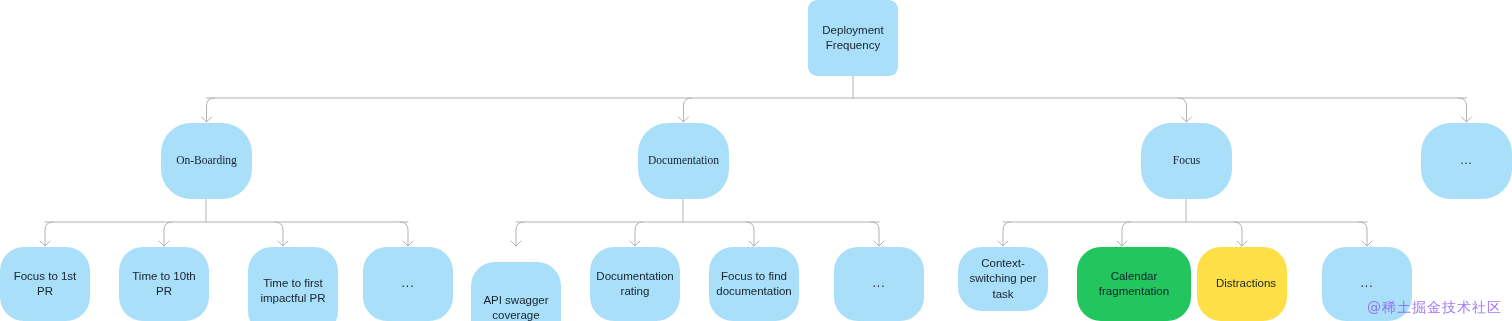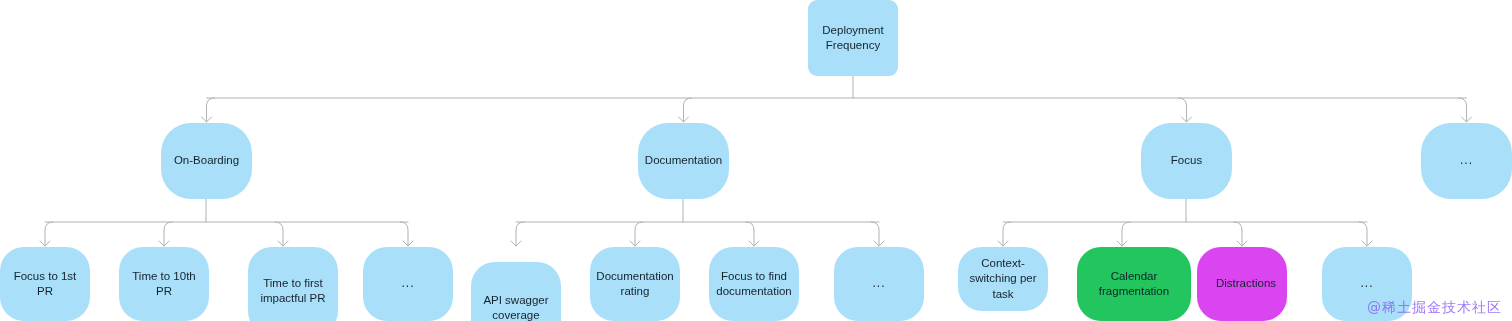--- a/index.html
+++ b/index.html
@@ -33,21 +33,21 @@
     display: flex;
     align-items: center;
     justify-content: center;
     text-align: center;
     color: #16222e;
     line-height: 1.32;
     padding: 4px 8px;
     z-index: 2;
   }
   .node.lvl0 { border-radius: 9px; font-size: 11.5px; }
-  .node.lvl1 { border-radius: 30px; font-size: 11.5px; }
+  .node.lvl1 { border-radius: 30px; font-size: 11.5px; font-family: Liberation Serif, serif; }
   .node.lvl2 { border-radius: 24px; font-size: 11.5px; }
   .node .label {
     white-space: pre-line;
     display: block;
   }
   .node.ellipsis .label {
     letter-spacing: 1px;
     font-size: 12px;
   }
   #watermark {
@@ -158,21 +158,21 @@
       </div>
       <div class="node lvl2" style="left: 958px; top: 247px; width: 90px; height: 64px; background: rgb(169, 223, 248); color: rgb(22, 34, 46);">
         <span class="label">Context-
 switching per
 task</span>
       </div>
       <div class="node lvl2" style="left: 1077px; top: 247px; width: 114px; height: 74px; background: #22c55e; color: rgb(22, 34, 46);">
         <span class="label">Calendar
 fragmentation</span>
       </div>
-      <div class="node lvl2" style="left: 1197px; top: 247px; width: 90px; height: 74px; background: #d946ef; color: rgb(22, 34, 46); padding-left: 16px;">
+      <div class="node lvl2" style="left: 1197px; top: 247px; width: 90px; height: 74px; background: #fde047; color: rgb(22, 34, 46); padding-left: 16px;">
         <span class="label">Distractions</span>
       </div>
       <div class="node lvl2 ellipsis" style="left: 1322px; top: 247px; width: 90px; height: 74px; background: rgb(169, 223, 248); color: rgb(22, 34, 46);">
         <span class="label">...</span>
       </div>
     </div>
 
   <div id="watermark">@稀土掘金技术社区</div>
 
 </div>

